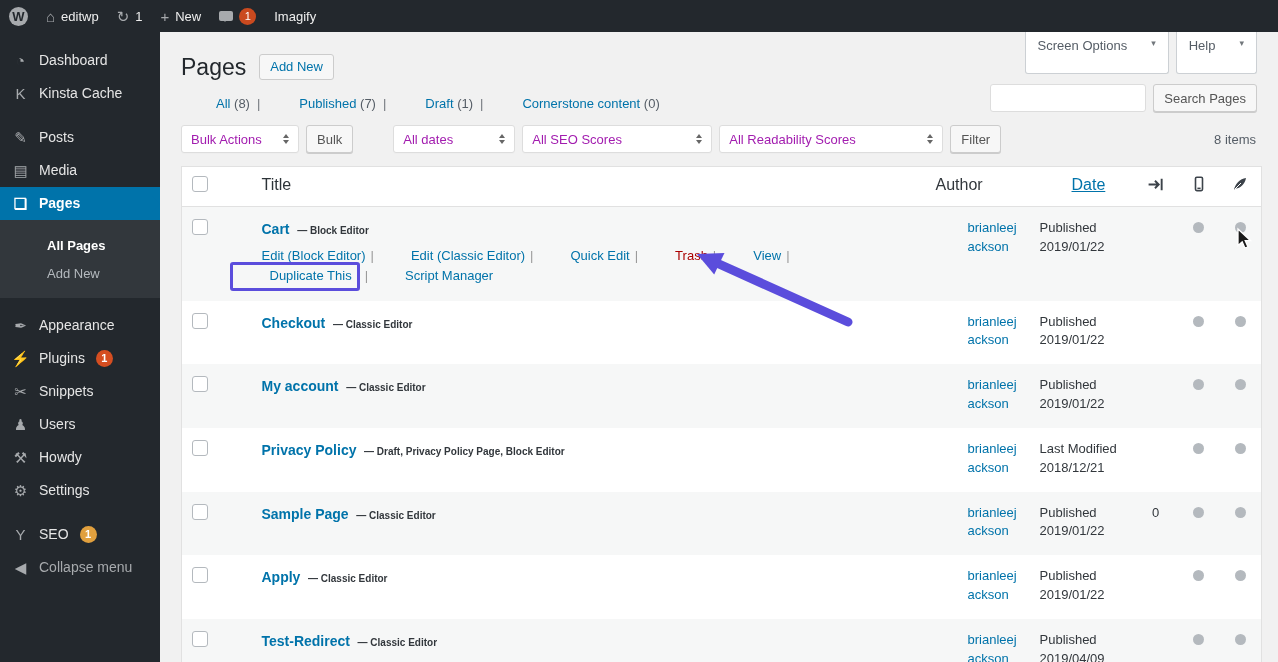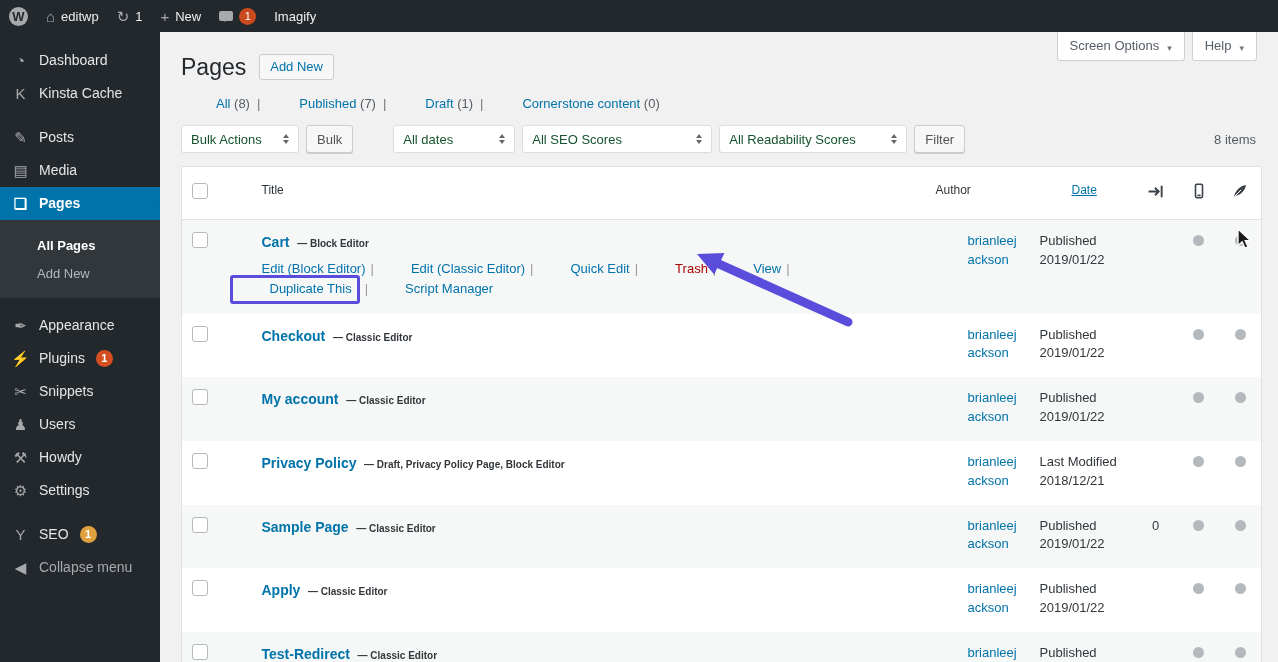--- a/index.html
+++ b/index.html
@@ -45,31 +45,31 @@
   #sidebar ul { list-style: none; padding-top: 12px; }
   .menu-item { display: flex; align-items: center; gap: 9px; padding: 8px 8px 8px 11px; color: #e5e5e5; cursor: pointer; position: relative; line-height: 17px; }
   .mi-icon { width: 19px; text-align: center; color: #a7aaad; font-size: 15px; flex: none; }
   .menu-item.active { background: #0073aa; color: #fff; font-weight: 600; }
   .menu-item.active .mi-icon { color: #fff; }
   .menu-item.active::after { content: ""; position: absolute; right: -8px; top: 50%; margin-top: -8px;
     border: 8px solid transparent; border-left-color: #0073aa; }
   .menu-badge { background: #d54e21; color: #fff; border-radius: 50%; min-width: 17px; height: 17px; padding: 0 3px;
     display: inline-flex; align-items: center; justify-content: center; font-size: 11px; font-weight: 600; margin-left: 2px; }
   .menu-sep { height: 11px; }
-  .submenu { background: #32373c; padding: 6px 0 10px; }
+  .submenu { background: #32373c; padding: 6px 10px 10px; }
   .submenu li { padding: 6px 12px 6px 37px; color: #b4b9be; font-size: 13px; cursor: pointer; line-height: 16px; }
   .submenu li.current { color: #fff; font-weight: 700; }
   .collapse-item { margin-top: 0; color: #a7aaad; }
 
   
   #content { position: absolute; left: 160px; top: 32px; right: 0; bottom: 0; background: #f1f1f1; }
 
   .screen-tabs { position: absolute; top: 0; right: 21px; display: flex; gap: 7px; z-index: 10; }
   .screen-tab { background: #fff; border: 1px solid #ccd0d4; border-top: none; border-radius: 0 0 3px 3px;
-    padding: 6px 12px 7px; font-size: 13px; color: #555d66; display: flex; gap: 8px; align-items: flex-end; cursor: pointer; }
+    padding: 6px 12px 20px; font-size: 13px; color: #555d66; display: flex; gap: 24px; align-items: flex-start; cursor: pointer; }
   .tab-caret { font-size: 9px; color: #72777c; }
 
   .heading-row { padding: 21px 0 0 21px; display: flex; align-items: center; gap: 13px; }
   h1.page-title { font-size: 23px; font-weight: 400; color: #23282d; line-height: 28px; }
   .add-new-btn { background: #f7f7f7; border: 1px solid #ccc; color: #0073aa; font-size: 13px;
     padding: 5px 10px; border-radius: 3px; cursor: pointer; line-height: 1.1;
     font-family: "Liberation Sans", sans-serif; }
 
   .views { padding: 15px 0 0 24px; font-size: 13px; color: #666; }
   .views a { color: #0073aa; }
@@ -79,32 +79,32 @@
   .search-box { position: absolute; top: 52px; right: 21px; display: flex; gap: 7px; align-items: center; }
   .search-input { width: 156px; height: 28px; border: 1px solid #ddd; border-radius: 3px; background: #fff;
     padding: 0 7px; font-size: 13px; font-family: "Liberation Sans", sans-serif; }
   .btn-secondary { background: #f7f7f7; border: 1px solid #ccc; border-radius: 3px; height: 28px;
     padding: 0 10px; font-size: 13px; color: #555; cursor: pointer; box-shadow: 0 1px 0 #ccc;
     font-family: "Liberation Sans", sans-serif; }
 
   .tablenav { margin: 14px 16px 0 21px; display: flex; align-items: center; gap: 7px; font-size: 13px; color: #555; }
   .wp-select { display: inline-flex; align-items: center; justify-content: space-between; gap: 10px;
     background: #fff; border: 1px solid #ddd; border-radius: 3px; height: 28px; padding: 0 9px;
-    font-size: 13px; color: #14532d; cursor: pointer; box-shadow: 0 1px 0 #eee; }
+    font-size: 13px; color: #a21caf; cursor: pointer; box-shadow: 0 1px 0 #eee; }
   .caret { display: inline-flex; flex-direction: column; gap: 2px; }
   .caret::before { content: ""; border: 3.5px solid transparent; border-bottom: 4px solid #666; }
   .caret::after  { content: ""; border: 3.5px solid transparent; border-top: 4px solid #666; }
   .ml-gap { margin-left: 33px; }
   .items-count { margin-left: auto; color: #555d66; padding-right: 6px; }
 
   
   table.wp-list { border-collapse: collapse; background: #fff; border: 1px solid #e1e1e1;
     margin: 13px 16px 0 21px; width: calc(100% - 37px); table-layout: fixed; font-size: 13px; }
   .wp-list th, .wp-list td { text-align: left; vertical-align: top; }
-  .wp-list thead th { padding: 16px 10px; font-size: 12px; font-weight: 400; color: #32373c; border-bottom: 1px solid #e1e1e1; }
+  .wp-list thead th { padding: 9px 10px; font-size: 16px; font-weight: 400; color: #32373c; border-bottom: 1px solid #e1e1e1; }
   .th-title { color: #2c3338; }
   .th-date { color: #0073aa; text-decoration: underline; }
   .col-center { text-align: center !important; }
   .wp-list tbody tr:nth-child(odd) { background: #f6f7f7; }
   .wp-list tbody td { padding: 12px 10px 14px; line-height: 1.45; }
   .checkbox { display: inline-block; width: 16px; height: 16px; background: #fff; border: 1px solid #b4b9be; border-radius: 3px; cursor: pointer; }
   .row-title { color: #0073aa; font-weight: 600; font-size: 14px; }
   .post-state { color: #32373c; font-weight: 600; font-size: 10px; margin-left: 4px; }
   .row-actions { margin-top: 7px; font-size: 13px; color: #999; }
   .row-actions a { color: #0073aa; }
@@ -237,36 +237,40 @@
     </div>
   </div>
 
   <div class="heading-row">
     <h1 class="page-title">Pages</h1>
     <button class="add-new-btn">Add New</button>
   </div>
 
   <div class="views"><a>All <span class="count">(8)</span></a><span class="sep">|</span><a>Published <span class="count">(7)</span></a><span class="sep">|</span><a>Draft <span class="count">(1)</span></a><span class="sep">|</span><a>Cornerstone content <span class="count">(0)</span></a></div>
 
+  <div class="search-box">
+    <input class="search-input" type="text" placeholder="" style="">
+    <button class="btn-secondary">Search Pages</button>
+  </div>
 
   <div class="tablenav">
     <div class="wp-select" style="width:118px">
       <span>Bulk Actions</span>
         <span class="caret"></span>
     </div>
     <button class="btn-secondary">Bulk</button>
     <div class="wp-select ml-gap" style="width:122px">
       <span>All dates</span>
         <span class="caret"></span>
     </div>
     <div class="wp-select" style="width:190px">
       <span>All SEO Scores</span>
         <span class="caret"></span>
     </div>
-    <div class="wp-select" style="width:188px">
+    <div class="wp-select" style="width:224px">
       <span>All Readability Scores</span>
         <span class="caret"></span>
     </div>
     <button class="btn-secondary">Filter</button>
     <span class="items-count">8 items</span>
   </div>
 
   <table class="wp-list">
     <colgroup>
       <col style="width:38px">

